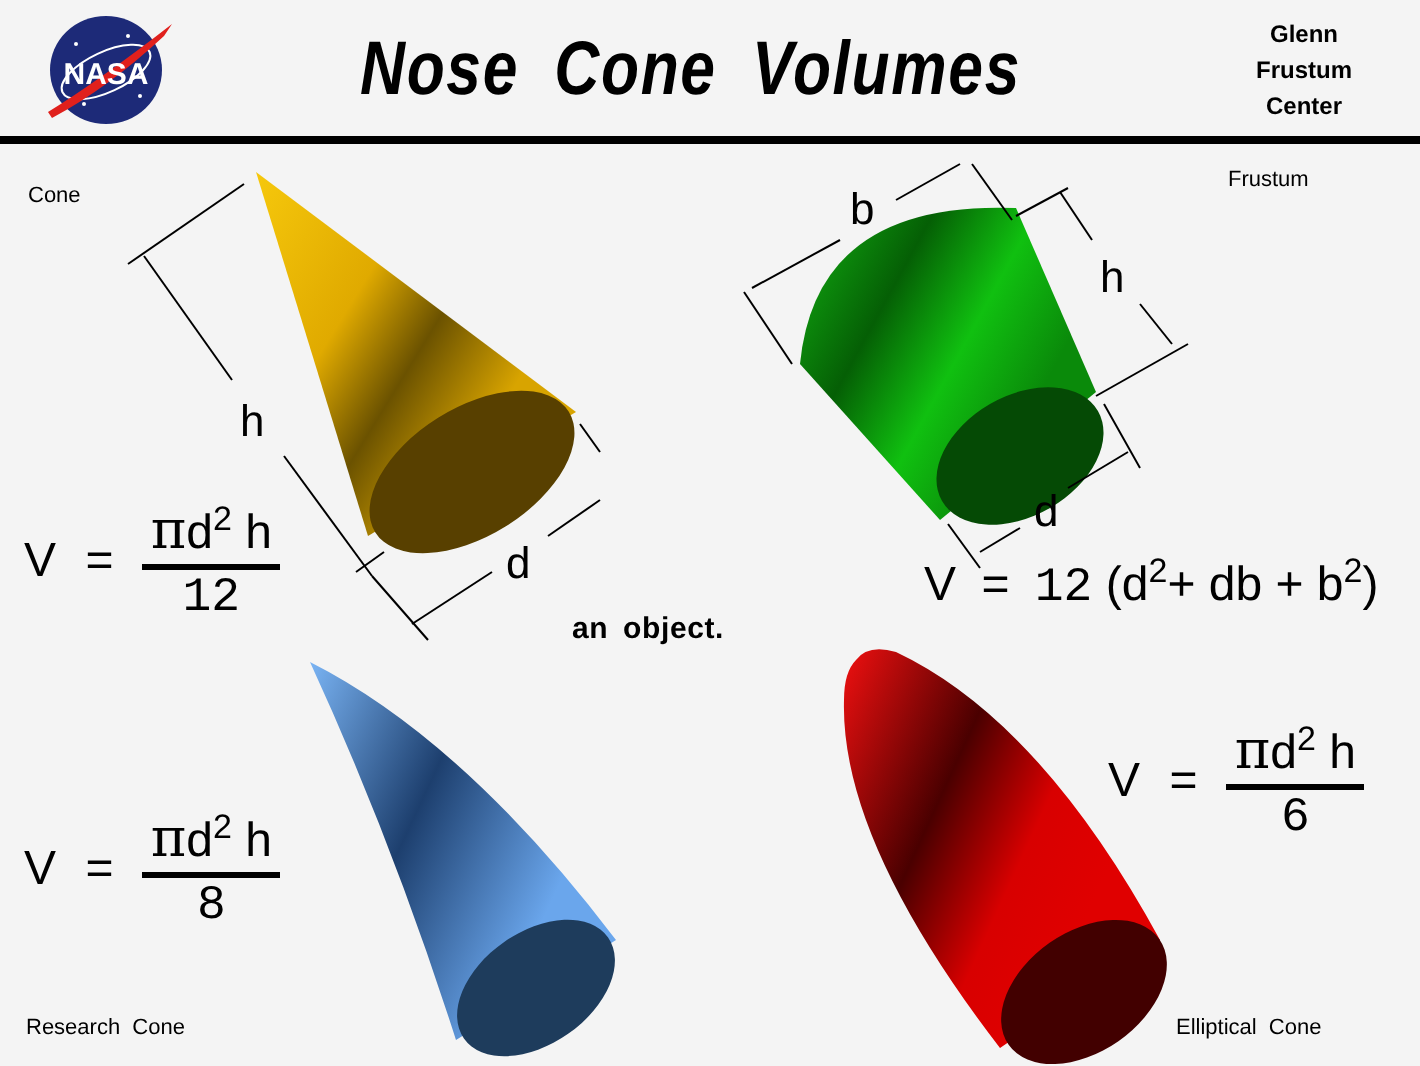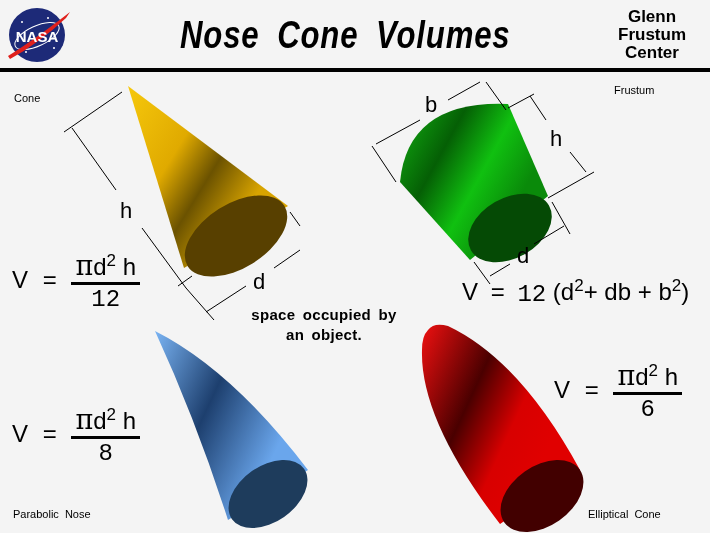--- a/index.html
+++ b/index.html
@@ -1,37 +1,37 @@
 <!DOCTYPE html>
 <html><head>
 <meta charset="utf-8">
 <style>
   html, body { margin:0; padding:0; }
   body { width:710px; height:533px; background:#f4f4f4; position:relative; overflow:hidden;
          font-family:"Liberation Sans", "DejaVu Sans", sans-serif; color:#000; }
   .abs { position:absolute; }
   .title { left:180px; top:14px; font-size:38px; font-weight:bold; font-style:italic;
            letter-spacing:1px; transform:scaleX(0.82); transform-origin:left top; white-space:nowrap; word-spacing:10px; }
-  .center-name { left:612px; top:8px; width:80px; text-align:center; font-size:17px; font-weight:bold; line-height:18px; }
+  .center-name { left:612px; top:8px; width:80px; text-align:center; font-size:12px; font-weight:bold; line-height:18px; }
   .rule { left:0; top:68px; width:710px; height:4px; background:#000; }
   .label { font-size:11px; font-weight:normal; white-space:nowrap; word-spacing:3px;text-align:right; }
   .desc { left:234px; top:305px; width:180px; text-align:center; font-size:15px; font-weight:bold; line-height:20px; letter-spacing:0.3px; word-spacing:3px; }
   .dim { font-size:22px; }
   .formula { font-size:24px; white-space:nowrap; }
   .frac { display:inline-block; text-align:center; vertical-align:middle; }
   .frac .num { display:block; border-bottom:3px solid #000; padding:0 4px 1px 4px; }
   .frac .den { display:block; padding-top:1px;font-family:Liberation Mono, monospace; }
   .pi { font-family:"DejaVu Serif", serif; font-size:27px; }
   sup { font-size:17px; }
   svg { position:absolute; left:0; top:0; }
 </style>
 </head>
 <body>
 
-<div class="abs" style="left:4px;top:4px;width:68px;height:60px;">
+<div class="abs" style="left:20px;top:4px;width:68px;height:60px;">
   <svg width="68" height="60">
     <ellipse cx="33" cy="31" rx="28" ry="27" fill="#1d2a78"></ellipse>
     <circle cx="18" cy="18" r="1" fill="#fff"></circle>
       <circle cx="44" cy="14" r="1" fill="#fff"></circle>
     <circle cx="50" cy="44" r="1" fill="#fff"></circle>
       <circle cx="22" cy="48" r="1" fill="#fff"></circle>
     <ellipse cx="33" cy="32" rx="24" ry="10" fill="none" stroke="#fff" stroke-width="1" transform="rotate(-25 33 32)"></ellipse>
     <path d="M4 52 Q30 36 66 8 L62 14 Q34 40 6 55 Z" fill="#e0201c"></path>
     <text x="33" y="38" text-anchor="middle" font-size="15" font-weight="bold" fill="#fff" font-family="Liberation Sans, sans-serif">NASA</text>
   </svg>
@@ -111,31 +111,30 @@
   </g>
 
   <g>
     <path d="M428 330 Q434 322 448 326 Q520 360 580 470 L500 524 Q420 420 422 350 Q422 336 428 330 Z" fill="url(#gRed)"></path>
     <ellipse cx="542" cy="496" rx="46" ry="30" transform="rotate(-35 542 496)" fill="#420000"></ellipse>
   </g>
 </svg>
 
 <div class="abs label" style="left:14px;top:92px;">Cone</div>
 <div class="abs label" style="left:614px;top:84px;">Frustum</div>
-<div class="abs label" style="left:13px;top:508px;">Parabolic  Nose</div>
+<div class="abs label" style="left:13px;top:508px;">Research  Cone</div>
 <div class="abs label" style="left:588px;top:508px;">Elliptical  Cone</div>
 
 <div class="abs dim" style="left:120px;top:198px;">h</div>
 <div class="abs dim" style="left:253px;top:269px;">d</div>
 <div class="abs dim" style="left:425px;top:92px;">b</div>
 <div class="abs dim" style="left:550px;top:126px;">h</div>
 <div class="abs dim" style="left:517px;top:243px;">d</div>
 
 <div class="abs desc">
-  <div>space occupied by</div>
   <div>an object.</div>
 </div>
 
 <div class="abs formula" style="left:12px;top:250px;">
   <span>V</span>
   <span style="margin:0 8px;">=</span>
   <span class="frac">
     <span class="num"><span class="pi">π</span><span>d</span><sup>2</sup> <span>h</span></span>
     <span class="den">12</span>
   </span>

